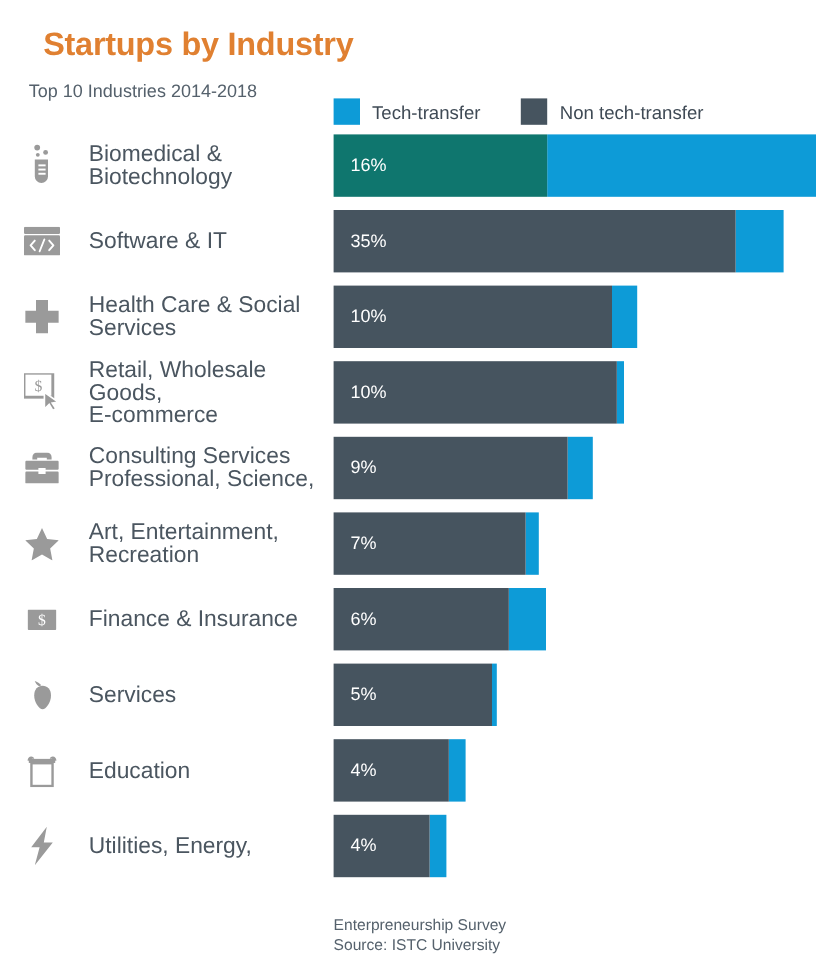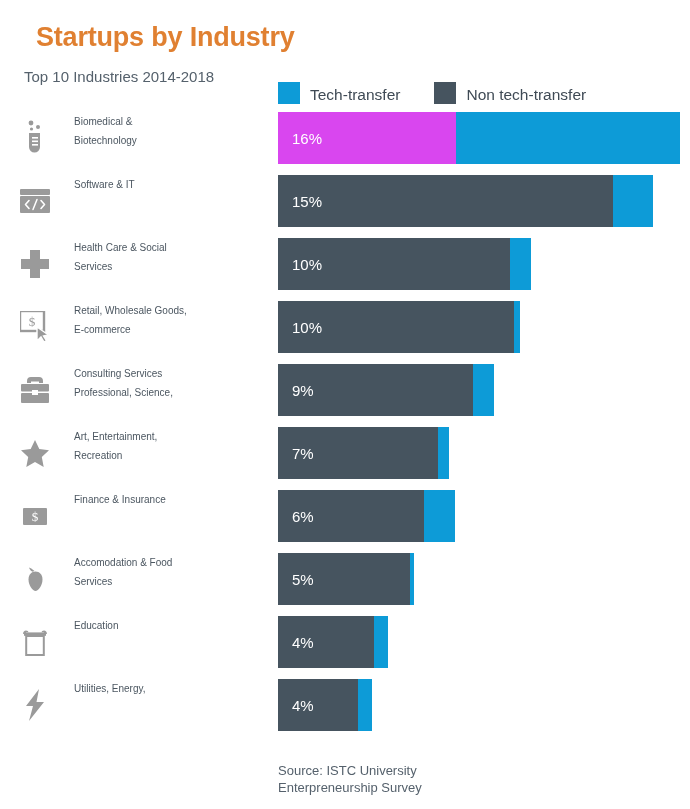--- a/index.html
+++ b/index.html
@@ -89,21 +89,22 @@
   }
   .row-icon svg { display: block; }
   .row-label {
     position: absolute;
     left: 74px;
     top: 0;
     width: 196px;
     height: 52px;
     display: flex;
     flex-direction: column;
-    font-size: 10px;
+    justify-content: center;
+    font-size: 19px;
     line-height: 19px;
     color: #4b5660;
   }
   .bar-track {
     position: absolute;
     left: 278px;
     top: 0;
     height: 52px;
     display: flex;
     align-items: stretch;
@@ -169,42 +170,42 @@
           <rect x="10" y="17" width="6" height="1.6" fill="#fff"></rect>
           <rect x="10" y="20.5" width="6" height="1.6" fill="#fff"></rect>
           <rect x="10" y="24" width="6" height="1.6" fill="#fff"></rect>
         </svg>
       </div>
       <div class="row-label">
         <span>Biomedical &amp;</span>
         <span>Biotechnology</span>
       </div>
       <div class="bar-track">
-        <div class="seg-dark" style="width: 178px; background: #d946ef;">
+        <div class="seg-dark" style="width: 178px; background: #0f766e;">
           <span class="bar-value">16%</span>
         </div>
         <div class="seg-blue" style="width: 224px; background: rgb(13, 155, 215);"></div>
       </div>
     </div>
     <div class="chart-row">
       <div class="row-icon">
         <svg width="30" height="24" viewBox="0 0 30 24" fill="#9a9a9a">
           <rect x="0" y="0" width="30" height="6" rx="1"></rect>
           <rect x="0" y="7" width="30" height="17" rx="1"></rect>
           <path d="M9 11.5 5.5 15.5 9 19.5" stroke="#fff" stroke-width="1.6" fill="none" stroke-linecap="round" stroke-linejoin="round"></path>
           <path d="M21 11.5 24.5 15.5 21 19.5" stroke="#fff" stroke-width="1.6" fill="none" stroke-linecap="round" stroke-linejoin="round"></path>
           <path d="M17 10.5 13 20.5" stroke="#fff" stroke-width="1.5" stroke-linecap="round"></path>
         </svg>
       </div>
       <div class="row-label">
         <span>Software &amp; IT</span>
       </div>
       <div class="bar-track">
         <div class="seg-dark" style="width: 335px; background: rgb(70, 84, 95);">
-          <span class="bar-value">15%</span>
+          <span class="bar-value">35%</span>
         </div>
         <div class="seg-blue" style="width: 40px; background: rgb(13, 155, 215);"></div>
       </div>
     </div>
     <div class="chart-row">
       <div class="row-icon">
         <svg width="28" height="28" viewBox="0 0 28 28" fill="#9a9a9a">
           <path d="M9 0h10v9h9v10h-9v9H9v-9H0V9h9z"></path>
         </svg>
       </div>
@@ -293,21 +294,20 @@
       </div>
     </div>
     <div class="chart-row">
       <div class="row-icon">
         <svg width="25" height="25" viewBox="0 0 25 25" fill="#9a9a9a">
           <path d="M11.5 4C9 1.5 6 0.5 6 0.5s1 3.2 3.6 4.3z"></path>
           <path d="M12.5 4.5c4 0 7 3 7 8 0 6-4.3 11.5-7 11.5S5.5 18.5 5.5 12.5c0-5 3-8 7-8z"></path>
         </svg>
       </div>
       <div class="row-label">
-        <span>Accomodation &amp; Food</span>
         <span>Services</span>
       </div>
       <div class="bar-track">
         <div class="seg-dark" style="width: 132px; background: rgb(70, 84, 95);">
           <span class="bar-value">5%</span>
         </div>
         <div class="seg-blue" style="width: 4px; background: rgb(13, 155, 215);"></div>
       </div>
     </div>
     <div class="chart-row">
@@ -341,15 +341,15 @@
       <div class="bar-track">
         <div class="seg-dark" style="width: 80px; background: rgb(70, 84, 95);">
           <span class="bar-value">4%</span>
         </div>
         <div class="seg-blue" style="width: 14px; background: rgb(13, 155, 215);"></div>
       </div>
     </div>
   </div>
 
 <div id="source-note">
+  <span>Enterpreneurship Survey</span>
   <span>Source: ISTC University</span>
-  <span>Enterpreneurship Survey</span>
 </div>
 
 </body></html>

